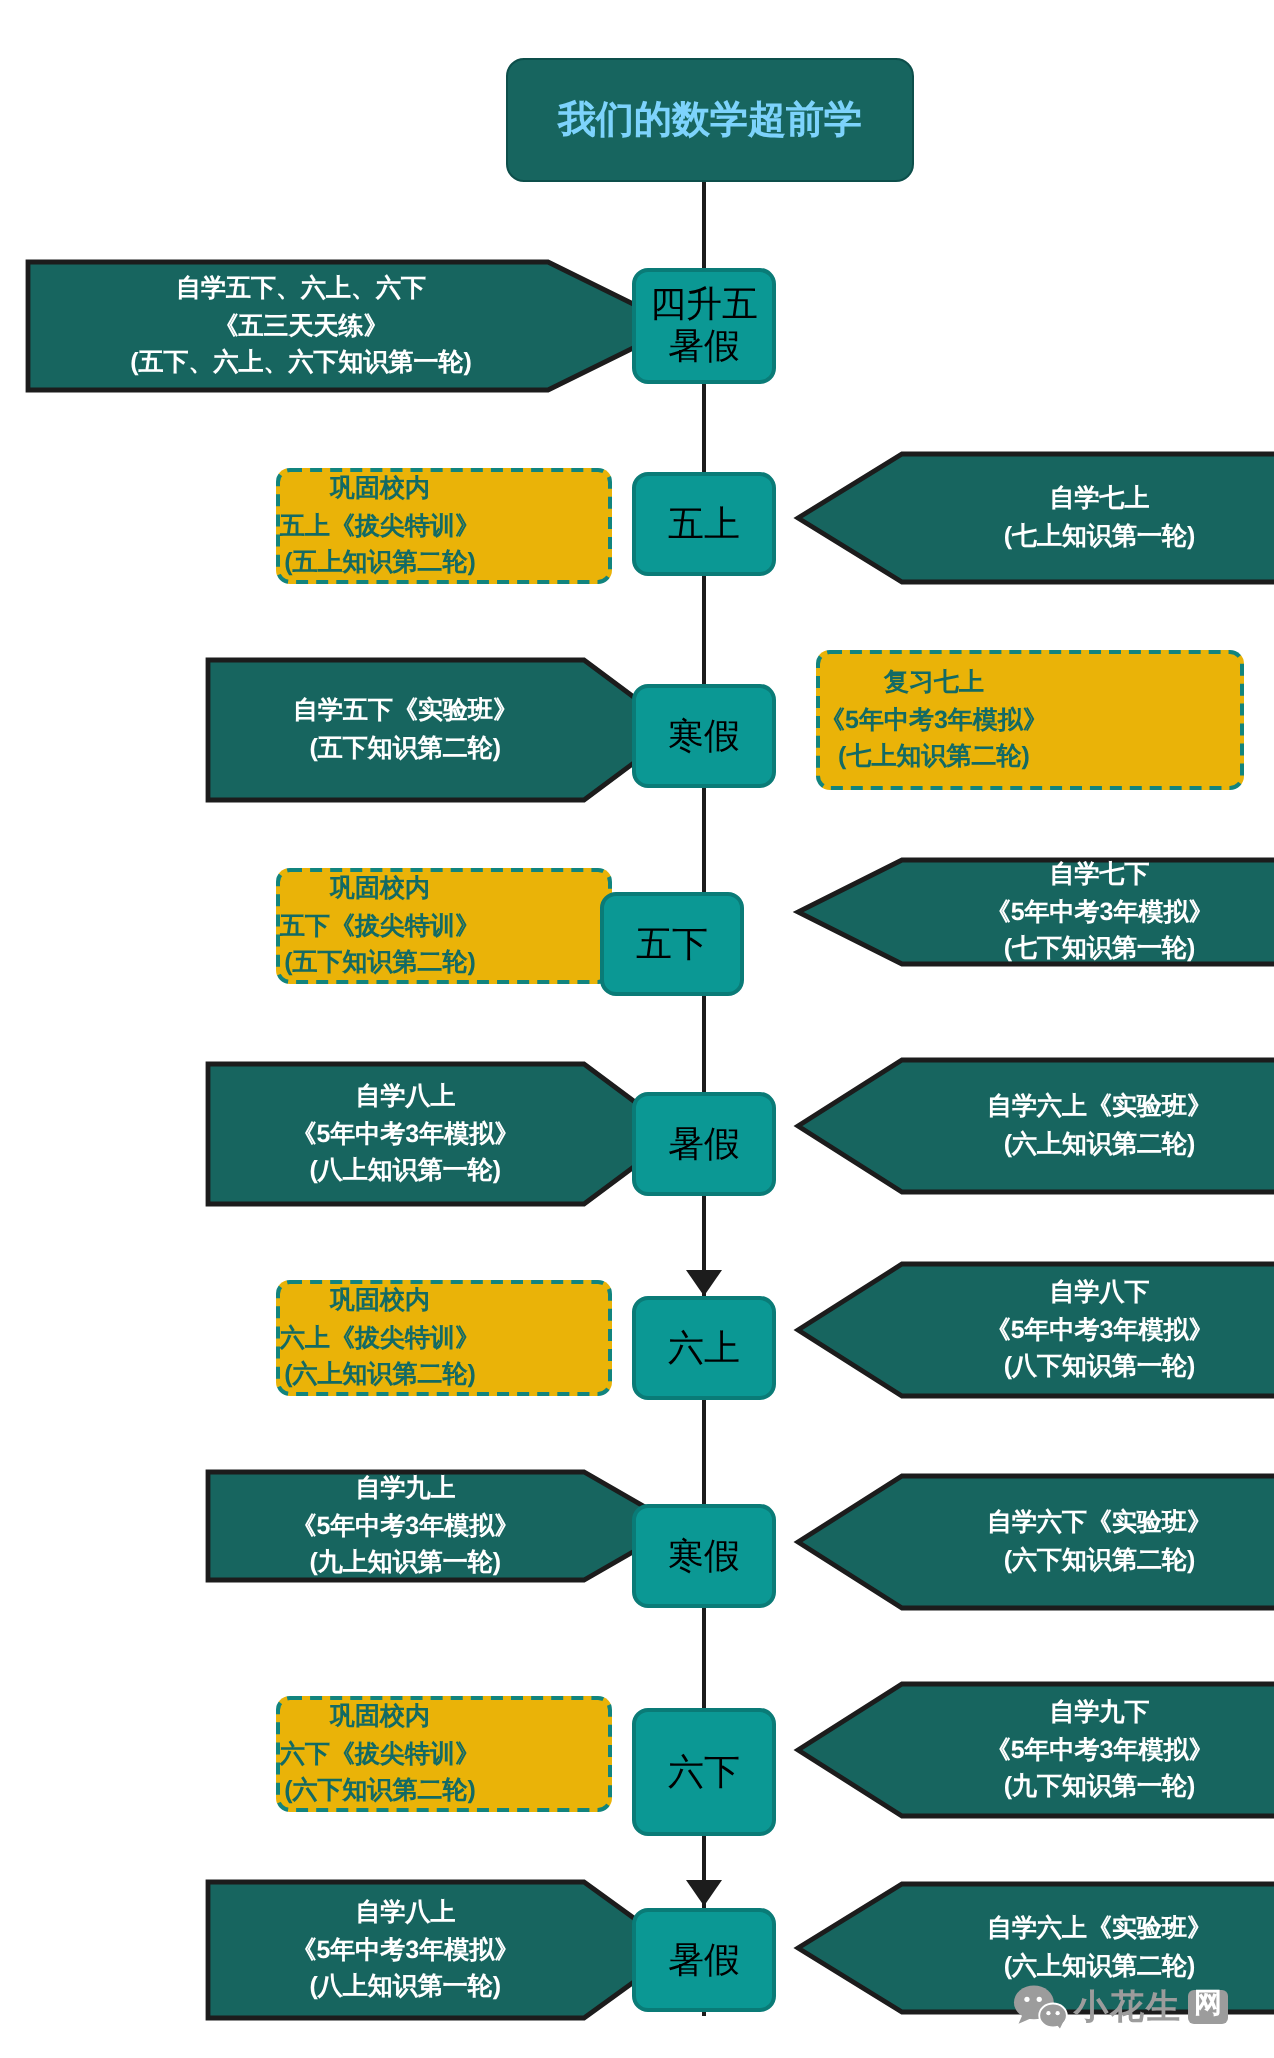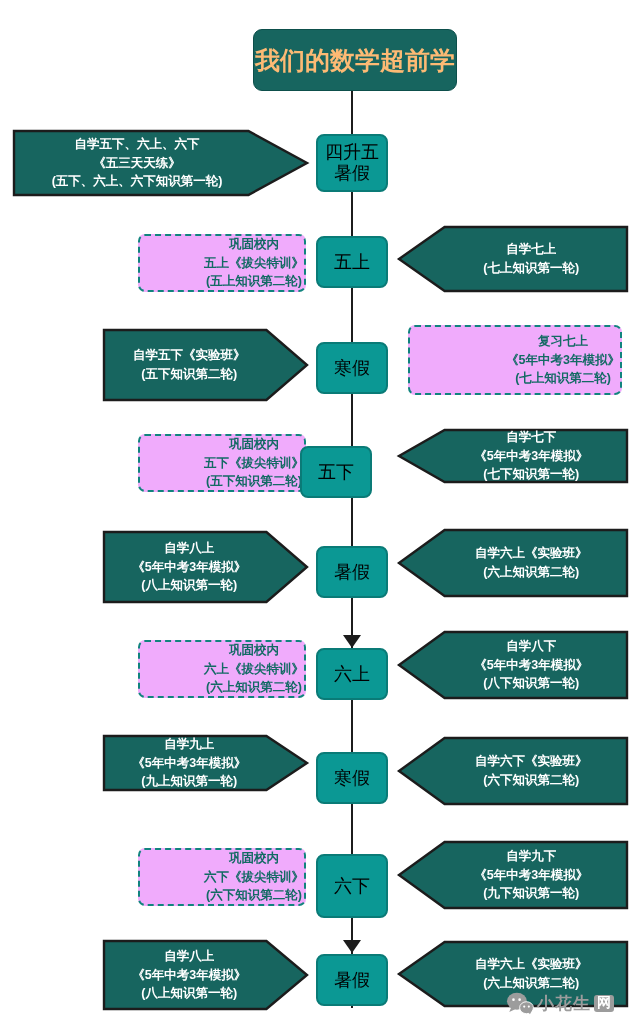--- a/index.html
+++ b/index.html
@@ -5,21 +5,21 @@
   html,body { margin:0; padding:0; background:#ffffff; }
   #canvas {
     position:relative; width:637px; height:1029px; background:#ffffff;
     font-family:"Liberation Sans","DejaVu Sans",sans-serif; overflow:hidden;
   }
   .abs { position:absolute; }
 
   
   .title-box {
     display:flex; align-items:center; justify-content:center;
-    background:var(--dark_teal); color:#fdba74; font-weight:bold; font-size:25px;
+    background:var(--dark_teal); color:#7dd3fc; font-weight:bold; font-size:19px;
     border-radius:9px; border:1px solid #0d4f4b; box-sizing:border-box;
   }
 
   
   .vline { background:var(--line); }
   .ahead { width:0; height:0;
     border-left:9px solid transparent; border-right:9px solid transparent;
     border-top:13px solid var(--line);
   }
 
@@ -28,39 +28,39 @@
     background:var(--node_teal); border:2px solid var(--node_border);
     border-radius:8px; box-sizing:border-box; z-index:3;
     display:flex; align-items:center; justify-content:center;
   }
   .node-label {
     color:#000000; font-weight:normal; font-size:18px; line-height:1.15;
     text-align:center; white-space:pre-line;
   }
 
   
-  .sbox { z-index:2; }
+  .sbox { z-index:2;padding-left:32px; }
   .sbox svg { position:absolute; inset:0; width:100%; height:100%; overflow:visible; }
   .sbox polygon {
     fill:var(--dark_teal); stroke:var(--line); stroke-width:2.4;
     vector-effect:non-scaling-stroke; stroke-linejoin:miter;
   }
   .stext {
     position:absolute; top:0; bottom:0; display:flex; align-items:center; justify-content:center;
     color:#ffffff; font-weight:bold; font-size:12.5px; line-height:1.5;
     text-align:center; white-space:pre-line;
   }
   .sbox.pt-right .stext { left:2%; right:18%; }
   .sbox.pt-left  .stext { left:18%; right:2%; }
 
   
   .dbox {
-    border:2px dashed var(--dashed_teal); border-radius:7px; background:#f0abfc;
+    border:2px dashed var(--dashed_teal); border-radius:7px; background:#eab308;
     box-sizing:border-box; z-index:2;
-    display:flex; align-items:center; justify-content:flex-end;
+    display:flex; align-items:center; justify-content:flex-start;
   }
   .dtext {
     color:var(--text_teal); font-weight:bold; font-size:12.5px; line-height:1.5;
     text-align:center; white-space:pre-line;
   }
 
   
   .watermark { display:flex; align-items:center; gap:3px; z-index:5;font-family:Liberation Mono, monospace; }
   .wm-text { color:var(--watermark_gray); font-weight:bold; font-size:17px; letter-spacing:1px; }
   .wm-net {

